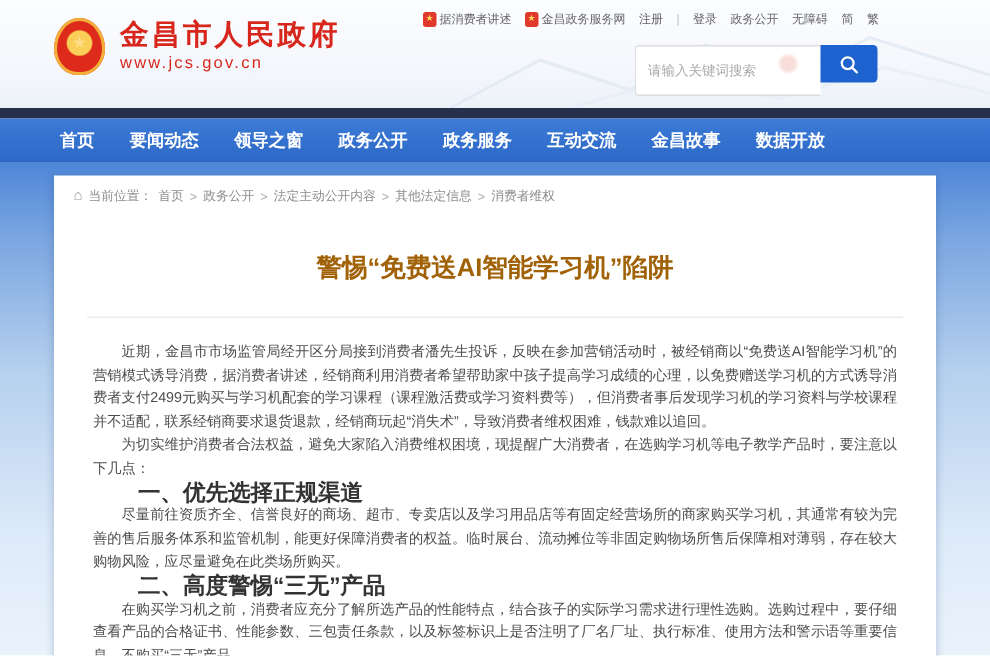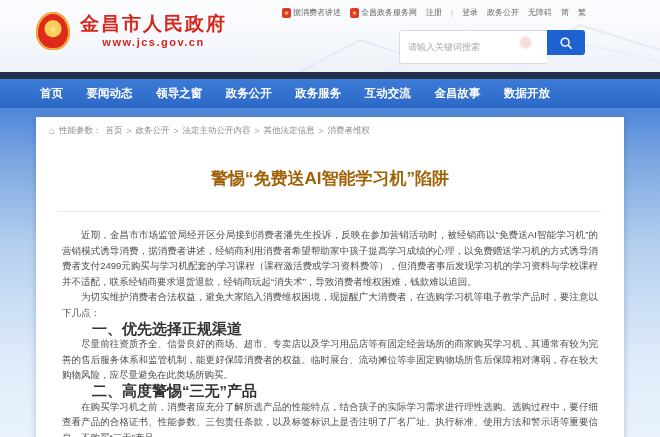--- a/index.html
+++ b/index.html
@@ -11,32 +11,32 @@
     background:linear-gradient(180deg,#fcfdff 0%,#f3f6fb 70%,#edf2f9 100%); overflow:hidden; }
   .mountain-art { position:absolute; right:0; top:0; width:660px; height:72px; opacity:.8; }
   .logo-group { position:absolute; left:36px; top:12px; display:flex; align-items:center; gap:10px; cursor:pointer; }
   .emblem { width:34px; height:38px; flex:0 0 auto;
     background:radial-gradient(circle at 50% 44%, #f9cf57 0 8px, #dd2a1b 9px 100%);
     border-radius:50% 50% 46% 46% / 54% 54% 46% 46%;
     box-shadow:inset 0 0 0 2px #f3b13a; display:flex; align-items:center; justify-content:center; }
   .emblem .star { color:#ffe08a; font-size:11px; line-height:1; margin-top:-4px; }
   .site-name { font-family:"Liberation Serif", serif; font-weight:bold; font-size:19px;
     color:#d7271d; letter-spacing:2px; line-height:1.1; }
-  .site-url { font-size:11px; font-weight:bold; color:#d7271d; letter-spacing:1.5px;
-    text-align:center; margin-top:2px; }
+  .site-url { font-size:11px; font-weight:normal; color:#d7271d; letter-spacing:1.5px;
+    margin-top:2px; }
 
   .top-links { position:absolute; top:7px; right:74px; display:flex; align-items:center;
     gap:9px; font-size:8px; color:#666; white-space:nowrap; }
   .top-links a { color:#666; text-decoration:none; display:flex; align-items:center; gap:2px; }
   .mini-emblem { display:inline-flex; align-items:center; justify-content:center;
     width:9px; height:10px; background:#e0392b; border-radius:2px; color:#ffd75e; font-size:6px; line-height:1; }
   .link-sep { color:#bbb; }
 
   .search-box { position:absolute; right:75px; top:30px; display:flex; }
-  .search-input { width:148px; height:25px; border:1px solid #ddd; border-right:none;
+  .search-input { width:124px; height:25px; border:1px solid #ddd; border-right:none;
     border-radius:3px 0 0 3px; background:#fff; padding:16px 8px; font-size:9px; color:#333; outline:none; }
   .search-input::placeholder { color:#aaa; }
   .seal-watermark { position:absolute; right:52px; top:5px; width:15px; height:15px; border-radius:50%;
     background:radial-gradient(circle,#f3c6c0 0 40%,transparent 70%); opacity:.6; pointer-events:none; }
   .search-btn { width:38px; height:25px; background:#1e62d0; border:none;
     border-radius:0 3px 3px 0; display:flex; align-items:center; justify-content:center; cursor:pointer; }
 
   
   .nav-strip { height:7px; background:#26304b; }
   .main-nav { height:29px; background:linear-gradient(180deg,#3c7bd7 0%,#2d68c6 100%);
@@ -132,21 +132,21 @@
   <a class="nav-item">互动交流</a>
   <a class="nav-item">金昌故事</a>
   <a class="nav-item">数据开放</a>
 </nav>
 
 <main class="content-bg">
   <div class="card">
 
     <div class="breadcrumb">
       <span class="home-icon">⌂</span>
-      <span>性能参数：</span>
+      <span>当前位置：</span>
       <a>首页</a>
       <span class="crumb-sep">&gt;</span>
       <a>政务公开</a>
       <span class="crumb-sep">&gt;</span>
       <a>法定主动公开内容</a>
       <span class="crumb-sep">&gt;</span>
       <a>其他法定信息</a>
       <span class="crumb-sep">&gt;</span>
       <a>消费者维权</a>
     </div>

